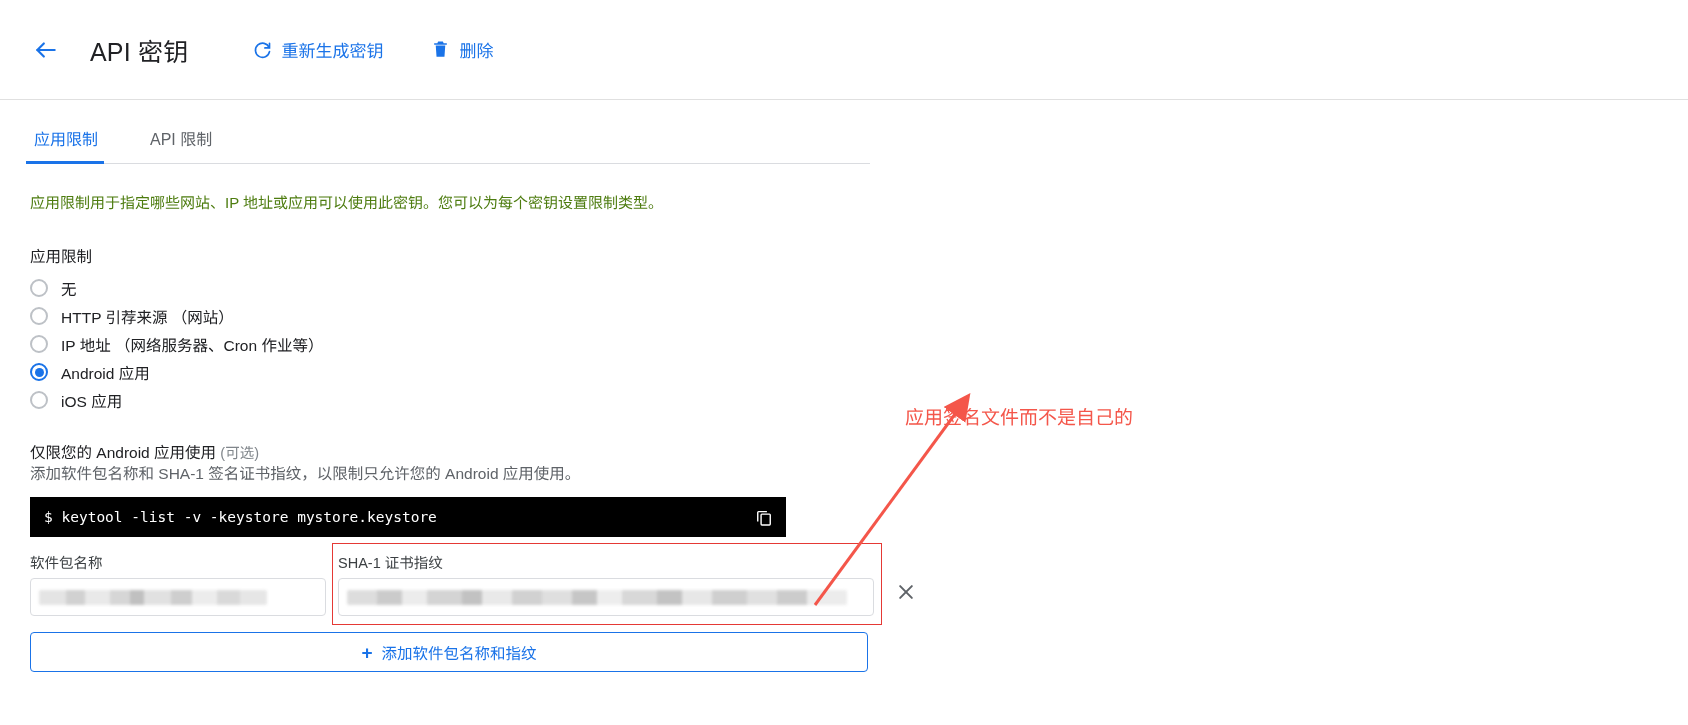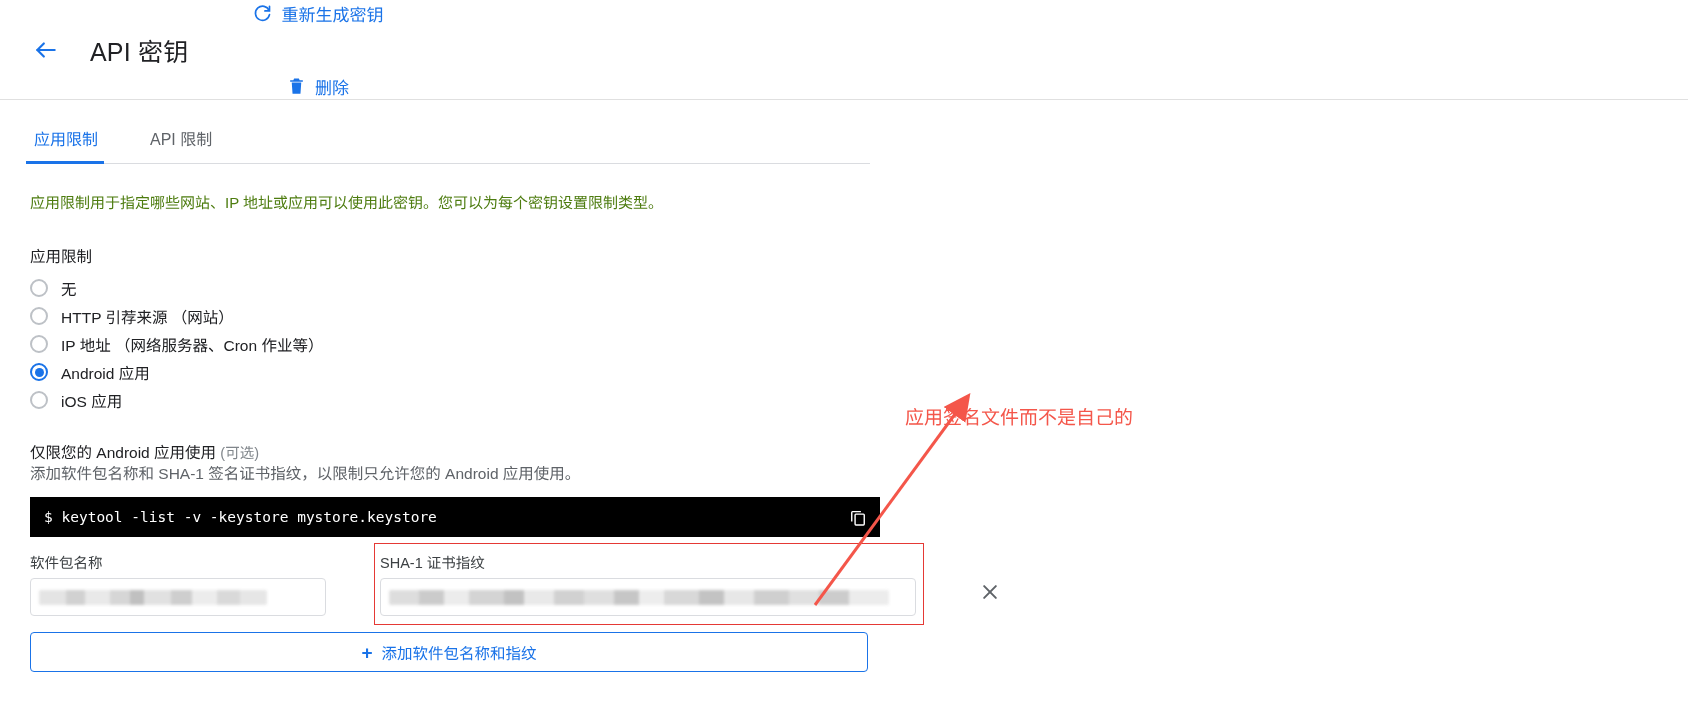--- a/index.html
+++ b/index.html
@@ -41,21 +41,20 @@
     margin-left: 22px;
     font-weight: 400;
     letter-spacing: 0.2px;
     white-space: nowrap;
   }
   .topbar-actions {
     display: flex;
     align-items: center;
     margin-left: 64px;
     gap: 48px;
-    flex-direction: column;
   }
   .action-btn {
     display: flex;
     align-items: center;
     gap: 9px;
     color: #1a73e8;
     font-size: 17px;
     cursor: pointer;
     white-space: nowrap;
   }
@@ -169,21 +168,21 @@
     color: #5f6368;
     line-height: 23px;
     margin-top: 0;
   }
 
   
   .code-block {
     margin-top: 12px;
     background: #000000;
     height: 40px;
-    width: 850px;
+    width: 756px;
     display: flex;
     align-items: center;
     position: relative;
     padding: 7px 14px;
     box-sizing: border-box;
   }
   .code-text {
     color: #ffffff;
     font-family: "DejaVu Sans Mono", "Liberation Mono", monospace;
     font-size: 14.5px;
@@ -197,21 +196,20 @@
     cursor: pointer;
     display: flex;
   }
 
   
   .fields-row {
     margin-top: 14px;
     display: flex;
     align-items: flex-start;
     position: relative;
-    gap: 42px;
   }
   .field {
     position: relative;
   }
   .field-label {
     font-size: 14.5px;
     color: #3c4043;
     margin-bottom: 6px;
     display: block;
     white-space: nowrap;

